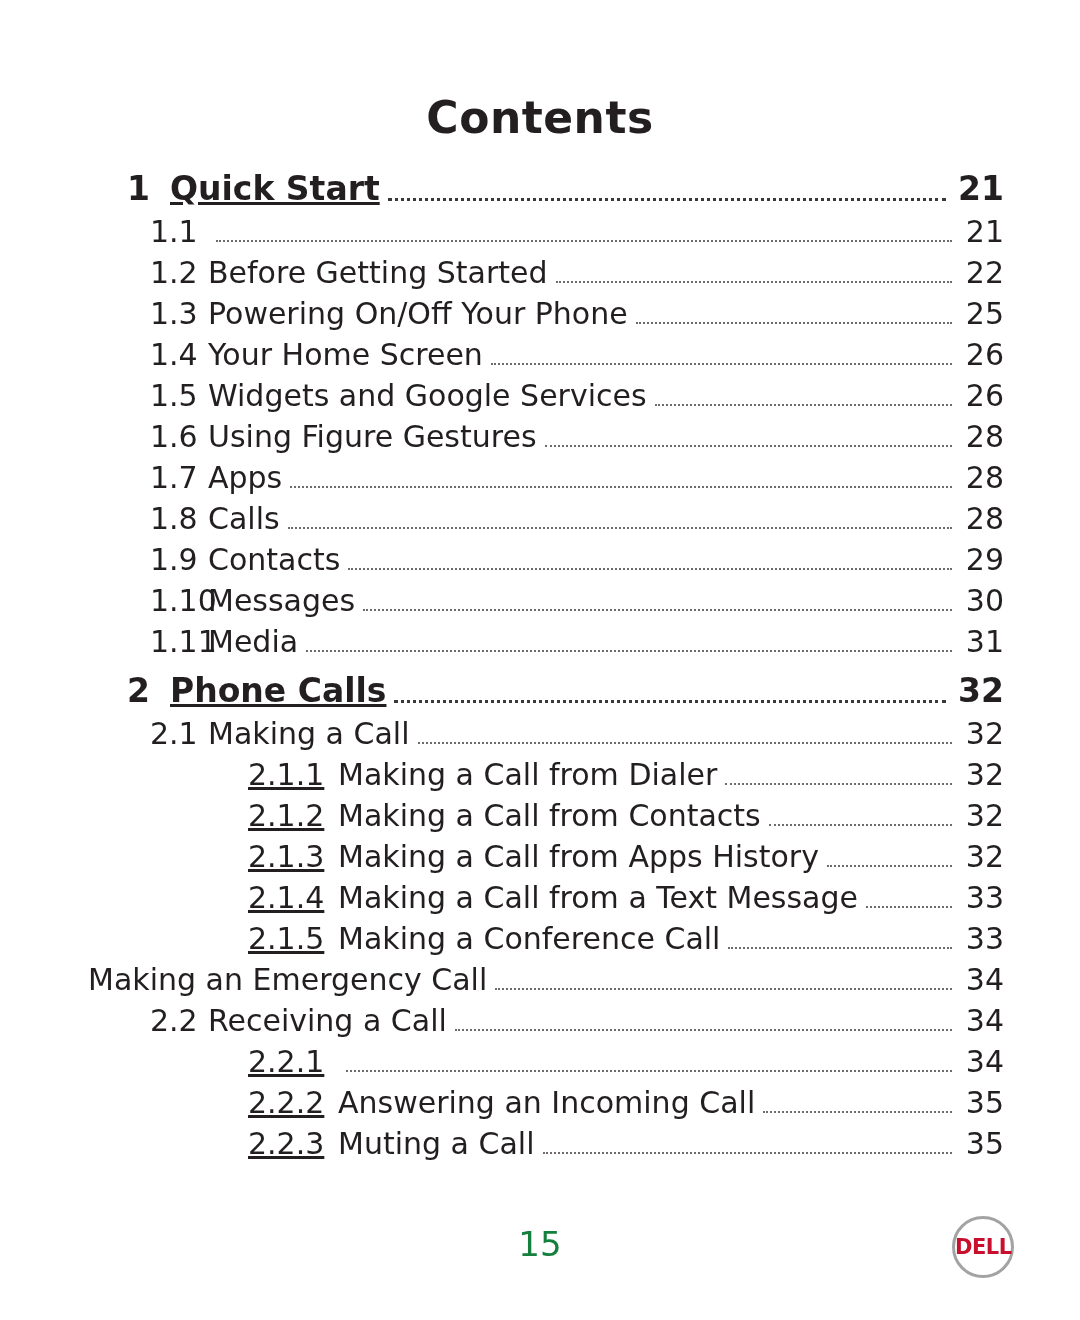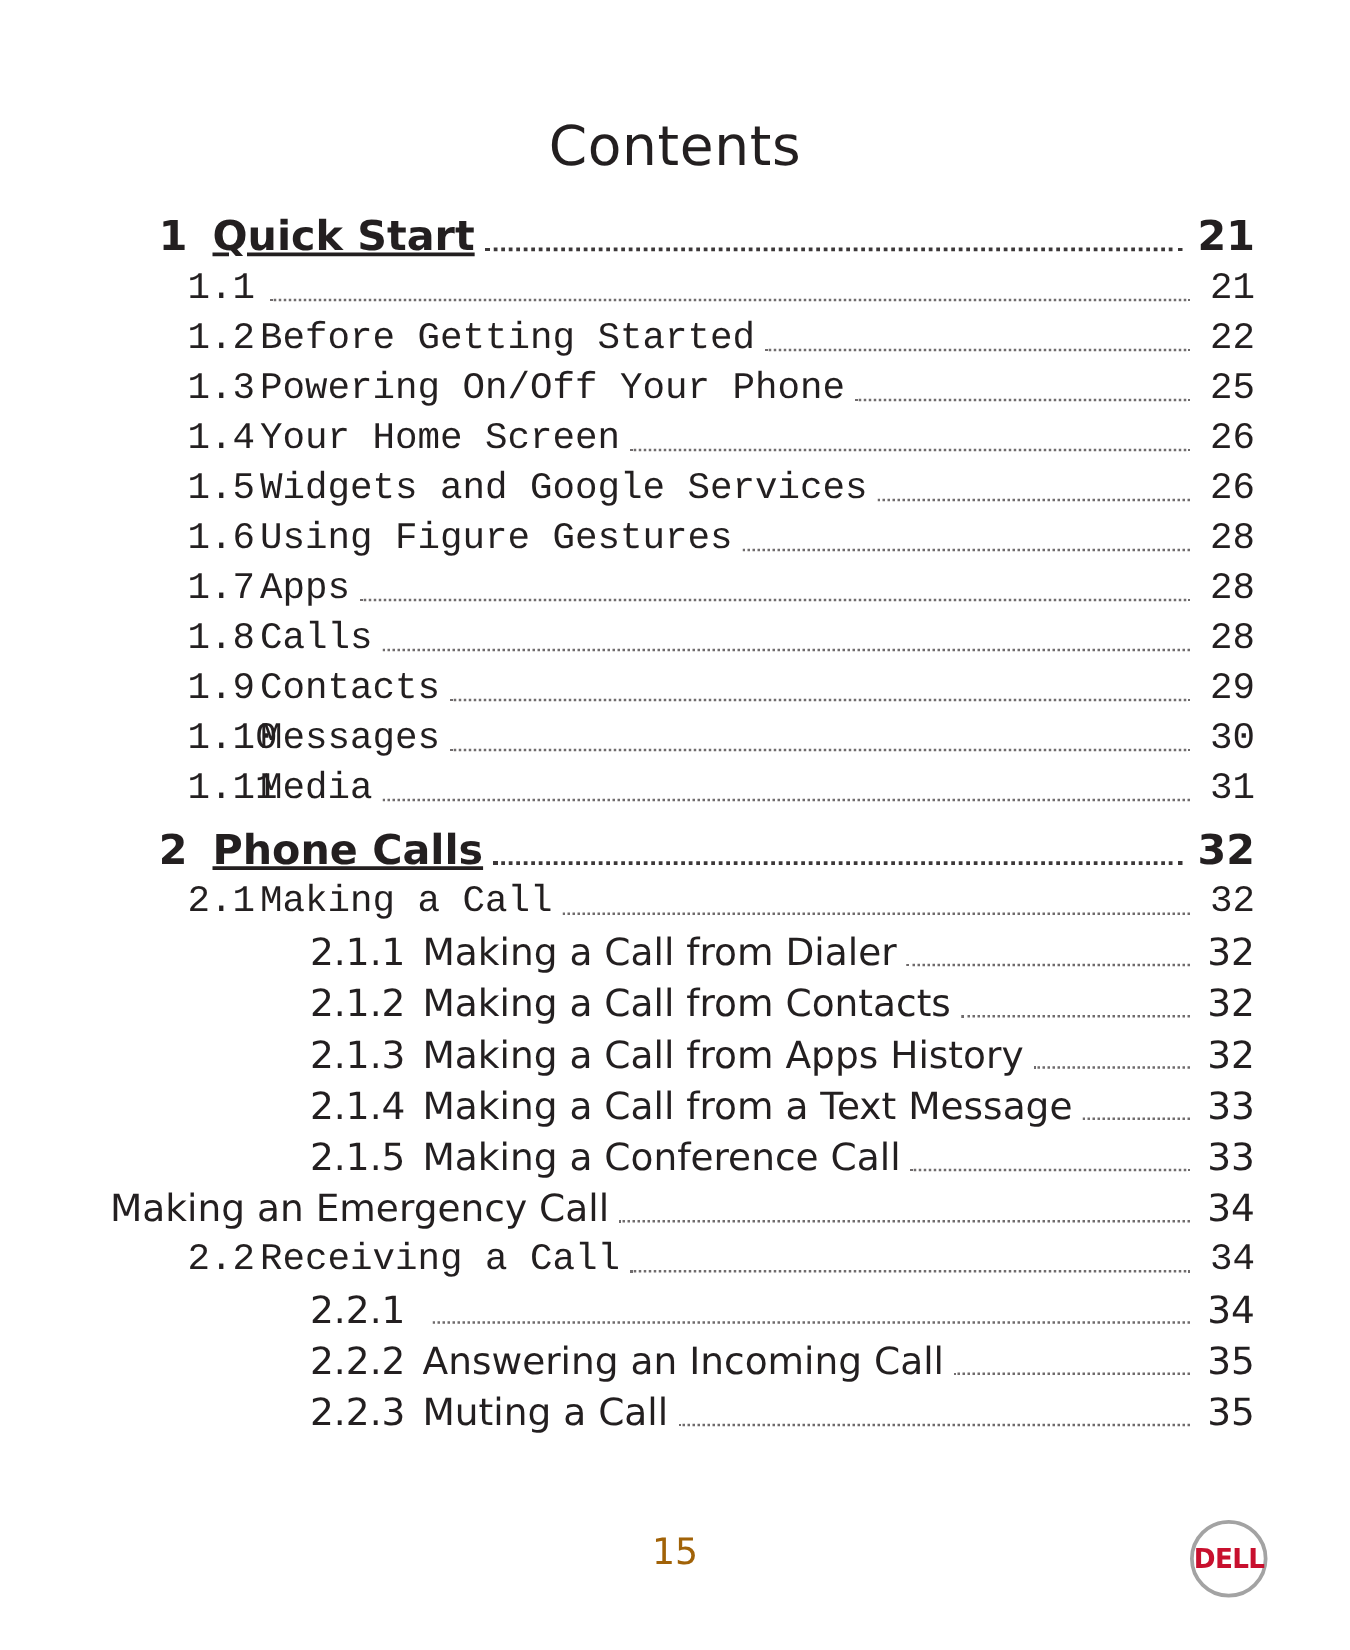--- a/index.html
+++ b/index.html
@@ -20,21 +20,21 @@
     width: 1080px;
     height: 1320px;
     box-sizing: border-box;
     padding: 0;
   }
 
   
   .contents-title {
     text-align: center;
     font-size: 44px;
-    font-weight: normal;
+    font-weight: bold;
     letter-spacing: 0.5px;
     margin: 0;
     padding: 92px 0 0 0;
     color: #231f20;
   }
 
   
   .toc {
     margin: 26px 0 0 0;
     padding: 0 76px 0 88px;
@@ -69,21 +69,20 @@
     flex: 0 0 auto;
     text-align: right;
     min-width: 52px;
   }
 
   
   .row.lvl2 {
     font-size: 30px;
     font-weight: normal;
     margin-top: 6px;
-    font-family: Liberation Mono, monospace;
   }
   .row.lvl2 .num {
     width: 120px;
     flex: 0 0 120px;
     text-align: left;
     padding-left: 62px;
     box-sizing: border-box;
   }
   .row.lvl2 .label {
     white-space: nowrap;
@@ -100,20 +99,21 @@
     font-size: 30px;
     font-weight: normal;
     margin-top: 6px;
   }
   .row.lvl3 .num {
     width: 250px;
     flex: 0 0 250px;
     text-align: left;
     padding-left: 160px;
     box-sizing: border-box;
+    text-decoration: underline;
   }
   .row.lvl3 .label {
     white-space: nowrap;
   }
   .row.lvl3 .page-no {
     flex: 0 0 auto;
     text-align: right;
     min-width: 46px;
   }
 
@@ -145,22 +145,22 @@
     right: 0;
     bottom: 34px;
     height: 70px;
   }
   .page-number {
     position: absolute;
     left: 0;
     right: 0;
     top: 8px;
     text-align: center;
-    font-size: 29px;
-    color: #a16207;
+    font-size: 34px;
+    color: #15803d;
   }
   .dell-logo {
     position: absolute;
     right: 66px;
     top: 0;
     width: 62px;
     height: 62px;
     border-radius: 50%;
     border: 3px solid #a3a3a3;
     box-sizing: border-box;

